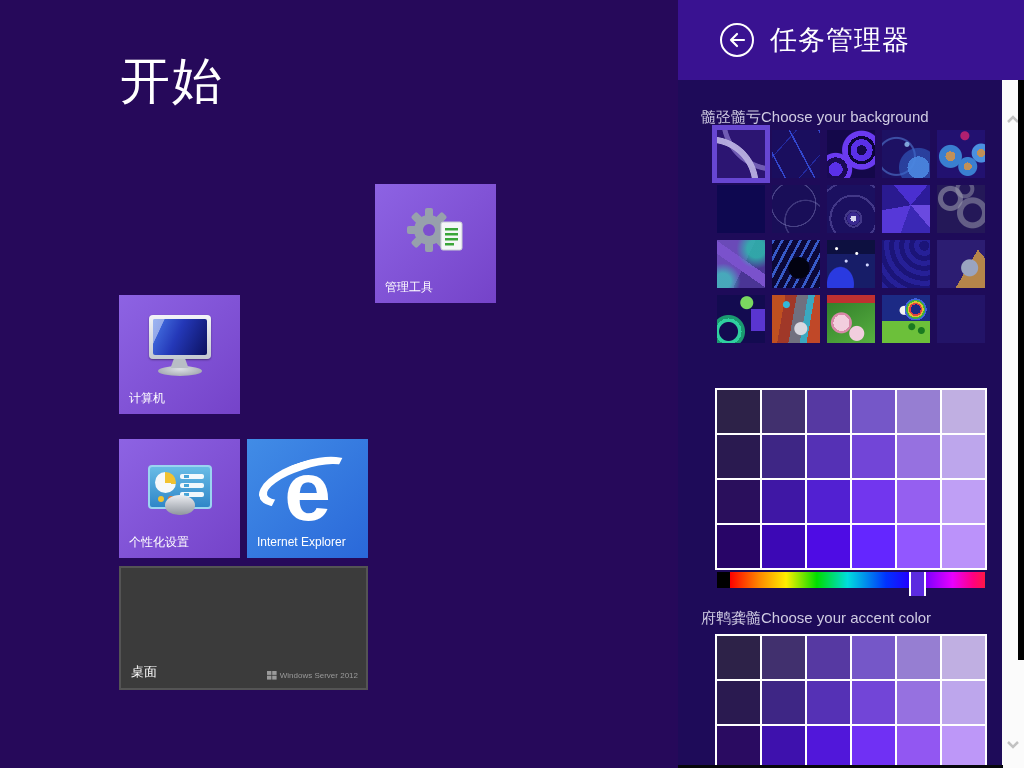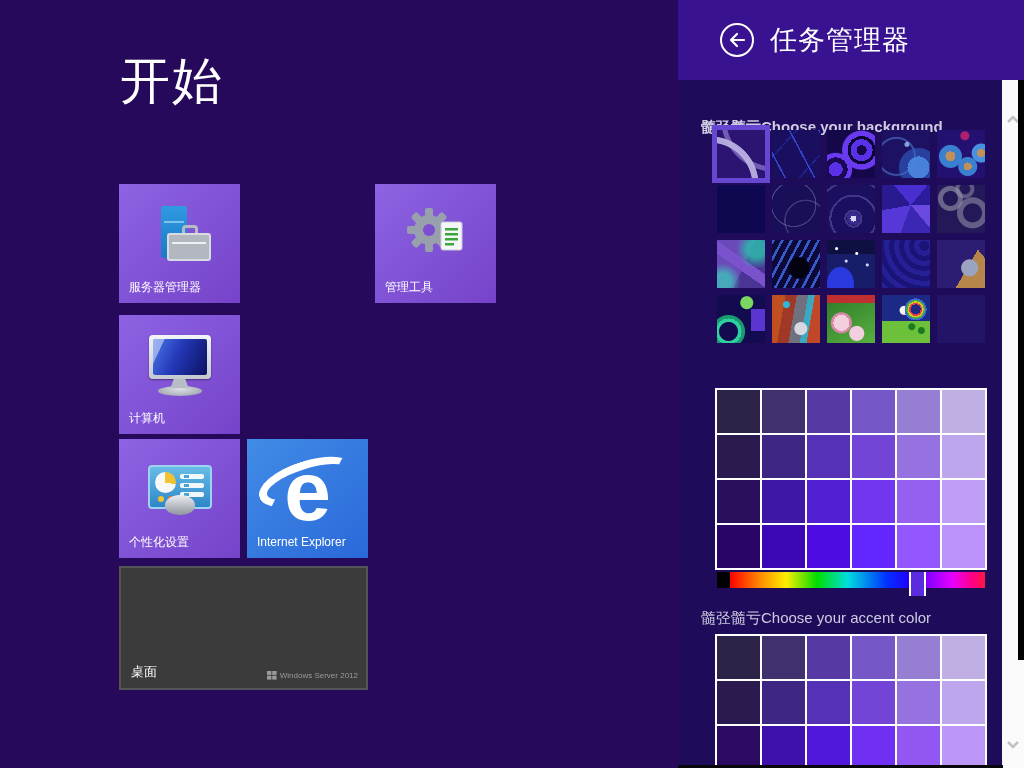--- a/index.html
+++ b/index.html
@@ -11,21 +11,21 @@
   .start-title { position:absolute; left:120px; top:48px; color:#fff;
     font-size:50px; font-weight:200; letter-spacing:2px; }
 
   .tile { position:absolute; width:121px; height:119px;
     background:linear-gradient(135deg,#8d63e3,#7543c9); overflow:hidden; cursor:pointer; }
   .tile .label { position:absolute; left:10px; bottom:7px; right:8px; color:#fff;
     font-size:12px; line-height:1.3; }
   .tile-ie { background:linear-gradient(135deg,#418ce6,#2a68d9); }
 
   .t1 { left:119px; top:184px; } .t2 { left:247px; top:184px; } .t3 { left:375px; top:184px; }
-  .t4 { left:119px; top:295px;margin-top:20px; } .t5 { left:247px; top:311px; }
+  .t4 { left:119px; top:295px; } .t5 { left:247px; top:311px; }
   .t6 { left:119px; top:439px; } .t7 { left:247px; top:439px; }
 
   .icon { position:absolute; left:50%; transform:translateX(-50%); }
 
   
   .sm-icon { top:22px; width:66px; height:58px; }
   .sm-tower { position:absolute; left:14px; top:0; width:26px; height:52px;
     background:linear-gradient(#2f9ae2,#1b79c6); border-radius:3px; }
   .sm-tower::after { content:''; position:absolute; left:3px; right:3px; top:15px; height:2px; background:#7cc4ee; }
   .sm-handle { position:absolute; left:35px; top:19px; width:16px; height:10px;
@@ -96,21 +96,21 @@
 
   
   .panel { position:absolute; left:678px; top:0; width:346px; height:768px; background:#1e0b59; }
   .panel-header { position:absolute; left:0; top:0; right:0; height:80px; background:#391291;
     display:flex; align-items:center; padding-left:42px; gap:16px; }
   .back-btn { width:34px; height:34px; border:2px solid #fff; border-radius:50%;
     display:flex; align-items:center; justify-content:center; cursor:pointer; flex:0 0 auto; }
   .panel-title { color:#fff; font-size:27px; font-weight:300; letter-spacing:1px; white-space:nowrap; }
 
   .section-title { position:absolute; left:23px; color:#cfcbe2; font-size:15px; font-weight:400; white-space:nowrap; }
-  .st1 { top:118px;font-weight:bold; } .st2 { top:363px; } .st3 { top:609px; }
+  .st1 { top:108px; } .st2 { top:363px; } .st3 { top:609px; }
 
   .thumb-grid { position:absolute; left:39px; top:130px; width:268px;
     display:grid; grid-template-columns:repeat(5,48px); gap:7px; }
   .th { width:48px; height:48px; background:#231266; cursor:pointer; position:relative; }
   .th.selected { outline:5px solid #6746d2; }
 
   .th1 { background:#2c1572;
     background-image:radial-gradient(circle at -15% 115%, transparent 54%, rgba(185,175,225,.95) 55% 62%, transparent 63%),
                      radial-gradient(circle at 120% -25%, transparent 58%, rgba(150,130,215,.65) 59% 64%, transparent 65%); }
   .th2 { background:#1a0e5e;
@@ -203,28 +203,20 @@
   .edge-strip { position:absolute; left:1018px; top:80px; width:6px; height:580px; background:#000; }
   .bottom-strip { position:absolute; left:678px; top:765px; width:325px; height:3px; background:#07070c; }
 </style>
 </head>
 <body>
 
 <div class="screen">
 
   <div class="start-title">开始</div>
 
-  <div class="tile t1">
-    <div class="icon sm-icon">
-      <i class="sm-tower"></i>
-        <i class="sm-handle"></i>
-        <i class="sm-box"></i>
-    </div>
-    <div class="label">服务器管理器</div>
-  </div>
 
 
   <div class="tile t3">
     <div class="icon at-icon">
       <svg width="64" height="58" viewBox="0 0 64 58">
         <g fill="#97a0ac">
           <rect x="21" y="2" width="8" height="44" rx="2"></rect>
           <rect x="21" y="2" width="8" height="44" rx="2" transform="rotate(45 25 24)"></rect>
           <rect x="21" y="2" width="8" height="44" rx="2" transform="rotate(90 25 24)"></rect>
           <rect x="21" y="2" width="8" height="44" rx="2" transform="rotate(135 25 24)"></rect>
@@ -357,21 +349,21 @@
       </div>
 
     <div class="hue-bar">
       <div class="hue-left"></div>
       <div class="hue-gap"></div>
       <div class="hue-handle" style="background: rgb(91, 43, 224);"></div>
       <div class="hue-gap"></div>
       <div class="hue-right"></div>
     </div>
 
-    <div class="section-title st3">髓弪髓亏Choose your accent color</div>
+    <div class="section-title st3">府鹎龚髓Choose your accent color</div>
     <div class="swatch-grid sg-accent">
         <div class="sw" style="background: rgb(45, 34, 72);"></div>
         <div class="sw" style="background: rgb(65, 48, 110);"></div>
         <div class="sw" style="background: rgb(86, 57, 162);"></div>
         <div class="sw" style="background: rgb(117, 87, 200);"></div>
         <div class="sw" style="background: rgb(150, 126, 210);"></div>
         <div class="sw" style="background: rgb(192, 175, 226);"></div>
         <div class="sw" style="background: rgb(42, 26, 80);"></div>
         <div class="sw" style="background: rgb(62, 38, 133);"></div>
         <div class="sw" style="background: rgb(85, 49, 181);"></div>

